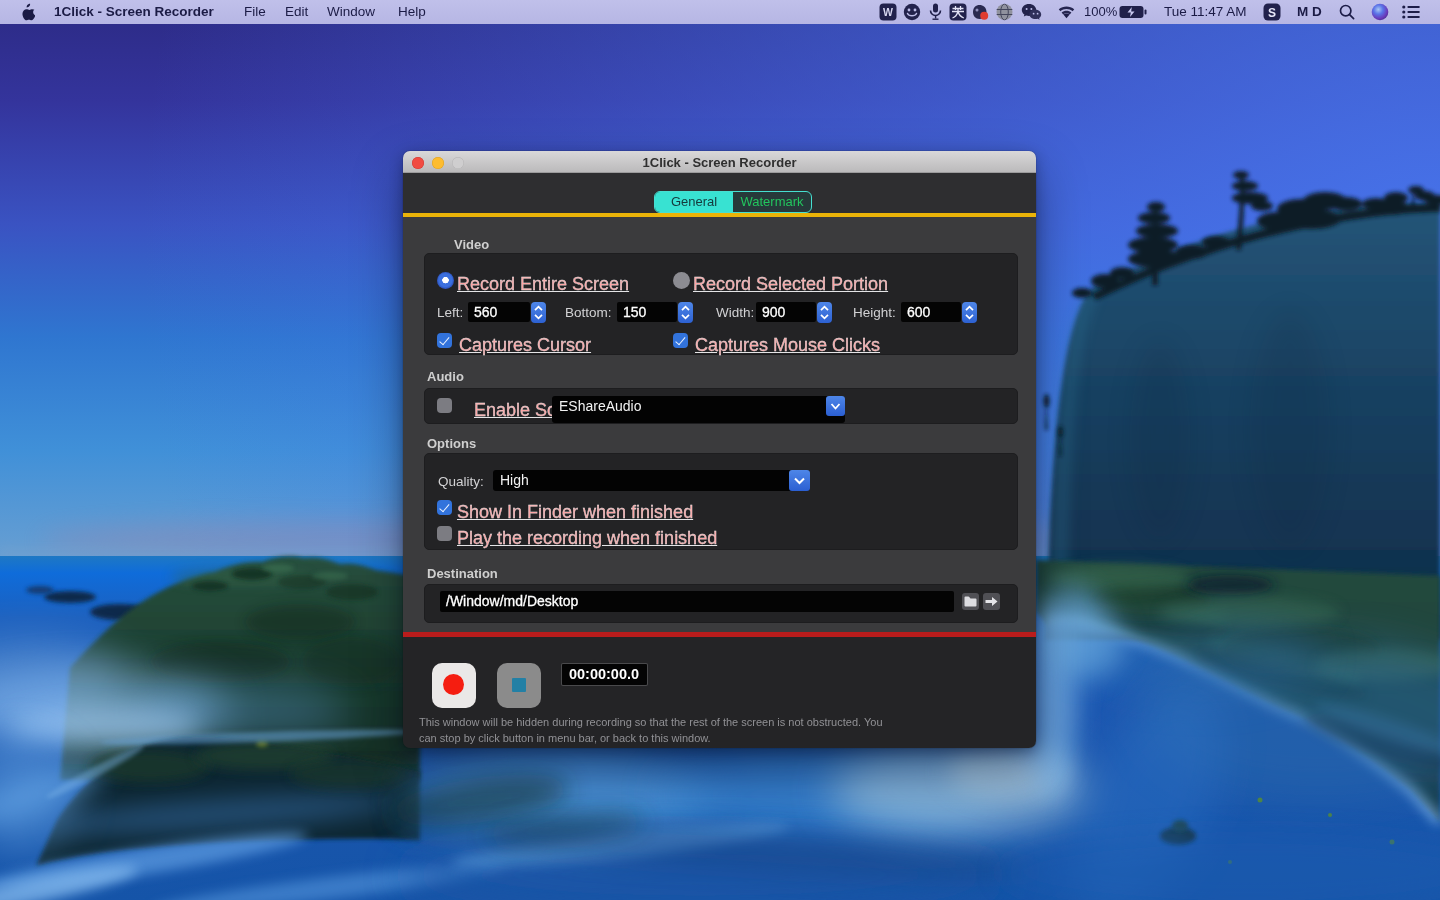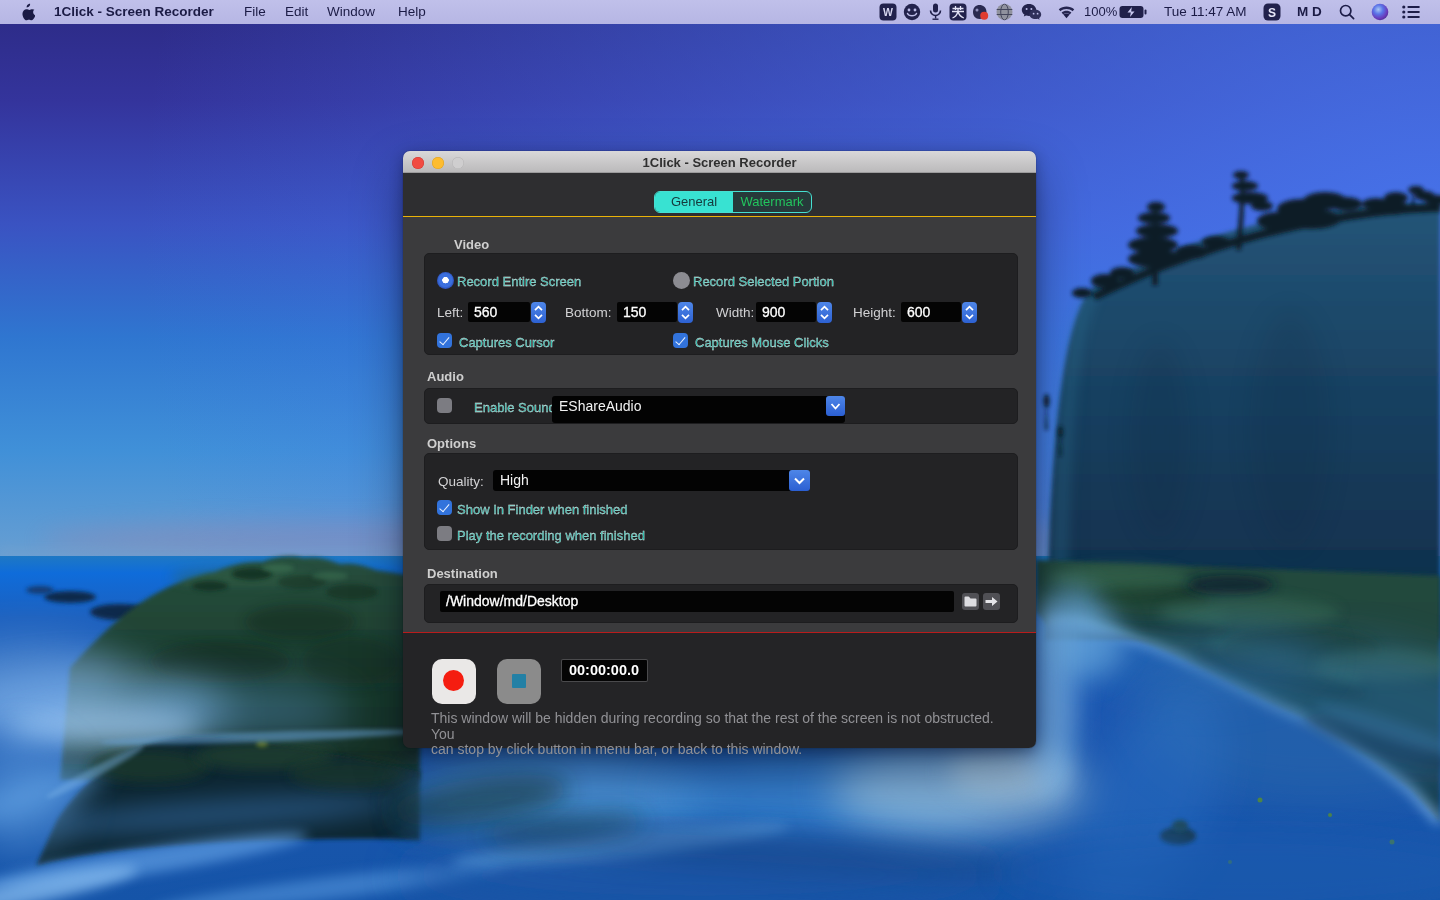--- a/index.html
+++ b/index.html
@@ -10,33 +10,33 @@
 #menubar .it{position:absolute;top:0;height:24px;line-height:24px;white-space:nowrap;}
 #menubar svg{position:absolute;top:50%;transform:translateY(-50%);}
 
 #win{position:absolute;left:403px;top:151px;width:633px;height:597px;z-index:10;
  border-radius:7px;box-shadow:0 22px 50px rgba(0,5,20,.42),0 4px 14px rgba(0,5,20,.3),0 0 1px rgba(0,0,0,.75);}
 #titlebar{position:absolute;left:0;top:0;width:633px;height:22px;border-radius:7px 7px 0 0;
  background:linear-gradient(#d9d8d9,#bbbabb);border-bottom:1px solid #9c9b9c;box-sizing:border-box;}
 #titlebar .tl{position:absolute;top:5.5px;width:12px;height:12px;border-radius:50%;}
 #title{position:absolute;left:0;right:0;top:0;height:22px;line-height:23px;text-align:center;
  font-size:13px;font-weight:700;color:#2f2f2f;}
-#toolbar{position:absolute;left:0;top:22px;width:633px;height:44px;background:#2e2e30;border-bottom:1px solid #eab308;box-sizing:border-box;}
+#toolbar{position:absolute;left:0;top:22px;width:633px;height:44px;background:#2e2e30;border-bottom:4px solid #eab308;box-sizing:border-box;}
 #content{position:absolute;left:0;top:66px;width:633px;height:415px;background:#3b3b3d;}
-#botbar{position:absolute;left:0;top:481px;width:633px;height:116px;background:#242426;border-radius:0 0 7px 7px;border-top:1px solid #b91c1c;box-sizing:border-box;}
+#botbar{position:absolute;left:0;top:481px;width:633px;height:116px;background:#242426;border-radius:0 0 7px 7px;border-top:5px solid #b91c1c;box-sizing:border-box;}
 
 #seg{position:absolute;left:251px;top:18px;width:158px;height:22px;border:1px solid #46dfd1;border-radius:6px;
  box-sizing:border-box;display:flex;overflow:hidden;background:#27393a;}
 #seg .sg{flex:1;text-align:center;font-size:13px;line-height:20px;}
 #seg .on{background:#38e2d2;color:#15393c;}
 #seg .off{color:#22c55e;}
 
 .slabel{position:absolute;left:24px;font-size:13px;font-weight:700;color:#cfcfcf;}
 .gbox{position:absolute;left:21px;width:594px;background:#232325;border:1px solid #1d1d1f;border-radius:5px;box-sizing:border-box;}
-.lab{position:absolute;font-size:13px;color:#14b8a6;white-space:nowrap;-webkit-text-stroke:0.3px #e4e4e6;}
+.lab{position:absolute;font-size:18px;color:#fca5a5;white-space:nowrap;text-decoration:underline;-webkit-text-stroke:0.3px #e4e4e6;}
 .dlab{position:absolute;font-size:13.5px;color:#d2d2d4;white-space:nowrap;}
 
 .radio{position:absolute;width:17px;height:17px;border-radius:50%;}
 .radio.sel{background:radial-gradient(circle at 50% 48%,#fff 0 3px,#3b6fde 3.5px 6.5px,#2f57c4 8px);}
 .radio.uns{background:#8c8c92;}
 
 .cb{position:absolute;width:15px;height:15px;border-radius:4px;}
 .cb.on{background:#3273dc;}
 .cb.off{background:#7c7c82;}
 .cb.on:after{content:"";position:absolute;left:5px;top:1.8px;width:4.2px;height:8.6px;
@@ -52,21 +52,21 @@
 
 .sqb{position:absolute;width:17px;height:17px;background:#505055;border-radius:3px;}
 
 #recbtn{position:absolute;left:28.5px;top:26px;width:44px;height:44.5px;border-radius:10px;background:#eae8e7;}
 #recbtn:after{content:"";position:absolute;left:11.5px;top:11px;width:21px;height:21px;border-radius:50%;background:#f51d10;}
 #stopbtn{position:absolute;left:94px;top:26px;width:44px;height:44.5px;border-radius:10px;background:#8b8b8b;}
 #stopbtn:after{content:"";position:absolute;left:15px;top:15px;width:14px;height:14px;border-radius:1px;background:#2380a5;}
 #timer{position:absolute;left:158.5px;top:27px;width:85px;height:20.5px;background:#040404;border-radius:1px;
  color:#fff;font-size:14.5px;font-weight:700;text-align:center;line-height:21px;letter-spacing:0px;
  box-shadow:0 0 0 1px #4a4a4c;}
-#caption{position:absolute;left:28px;top:78px;width:588px;font-size:14px;line-height:15.5px;color:#919195;}
+#caption{position:absolute;left:16px;top:78px;width:588px;font-size:11px;line-height:15.5px;color:#919195;}
 </style>
 </head>
 <body>
 <svg id="bg" width="1440" height="900" viewBox="0 0 1440 900">
 <defs>
 <linearGradient id="sky" x1="0" y1="0" x2="0" y2="1">
  <stop offset="0" stop-color="#2c2a84"></stop>
         <stop offset="0.18" stop-color="#34349c"></stop>
  <stop offset="0.4" stop-color="#3a53c2"></stop>
         <stop offset="0.6" stop-color="#2f76d0"></stop>

